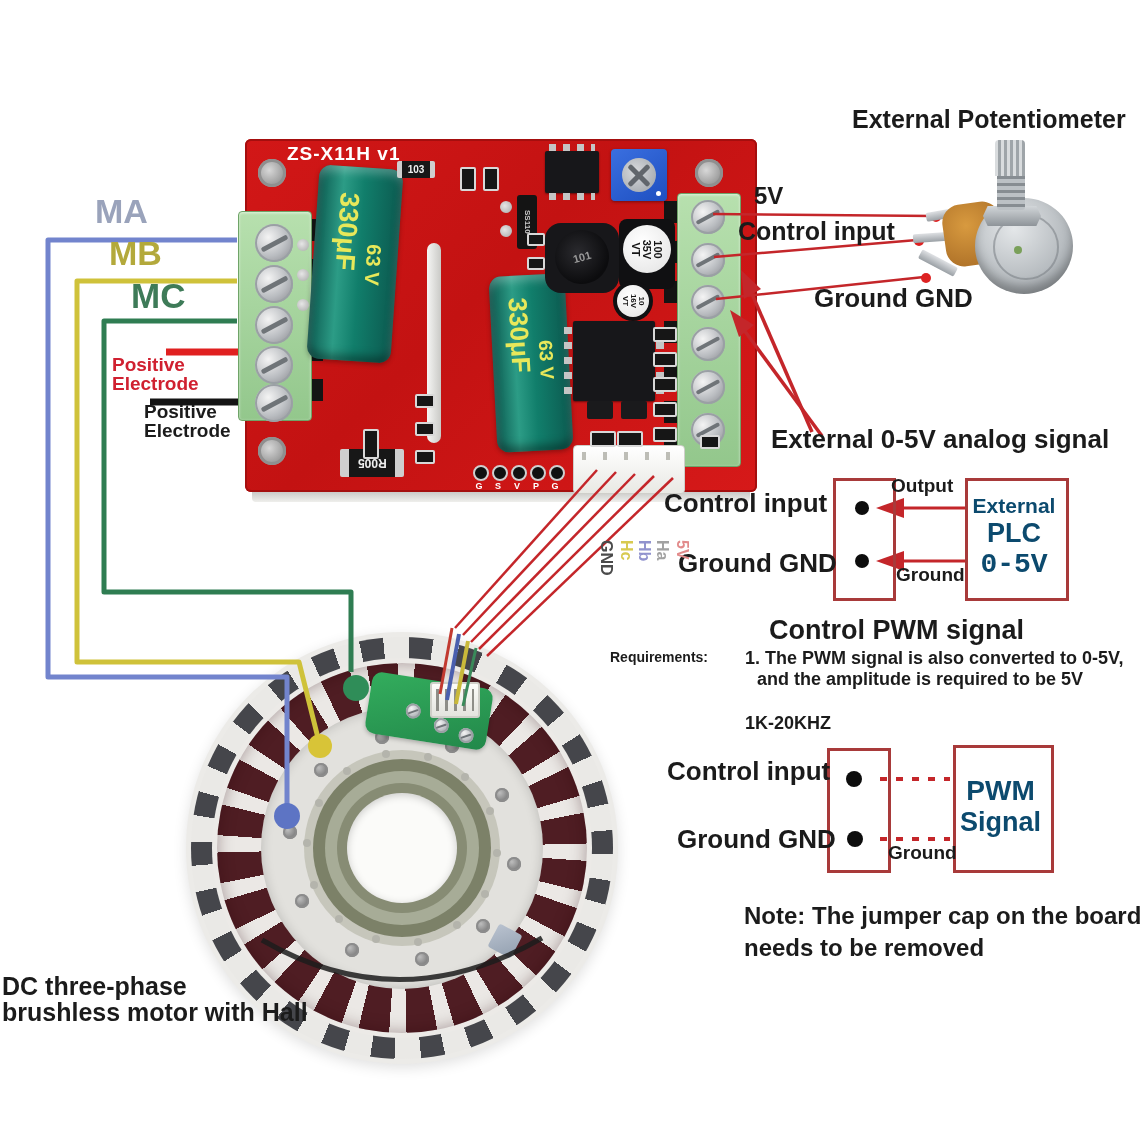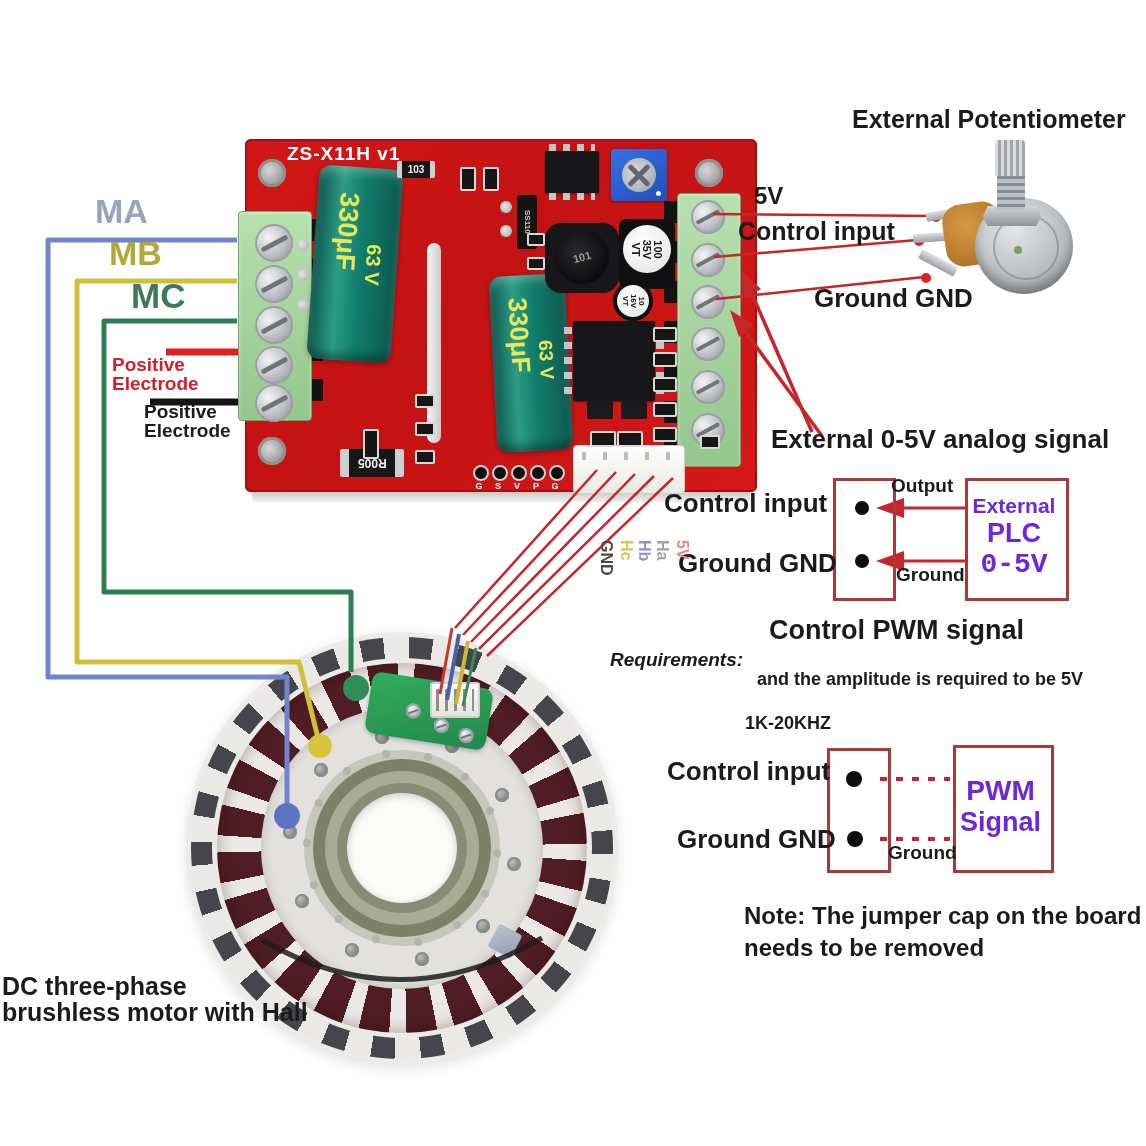--- a/index.html
+++ b/index.html
@@ -66,21 +66,21 @@
   .inductor{position:absolute;left:300px;top:84px;width:74px;height:70px;background:#17171a;border-radius:16px;}
   .inductor .icoil{position:absolute;left:10px;top:7px;width:54px;height:54px;border-radius:50%;background:radial-gradient(circle at 45% 40%,#2a2a2e,#0c0c0e 70%);display:flex;align-items:center;justify-content:center;color:#9a9a9a;font-size:11px;font-weight:700;transform:rotate(-15deg);}
   .whitebar{position:absolute;left:182px;top:104px;width:14px;height:200px;background:linear-gradient(90deg,#f6f6f4,#c9c9c6);border-radius:7px;}
   .chipres{position:absolute;display:flex;align-items:center;justify-content:center;color:#efefef;font-weight:700;background:linear-gradient(90deg,#cfcfcf 0 14%,#171717 14% 86%,#cfcfcf 86%);border-radius:2px;}
   .diode{position:absolute;left:272px;top:56px;width:20px;height:54px;background:#141414;border-radius:3px;display:flex;align-items:center;justify-content:center;}
   .diode span{writing-mode:vertical-rl;text-orientation:mixed;font-size:8px;color:#cfcfcf;font-weight:700;}
   .sot{position:absolute;width:26px;height:18px;background:#1a1a1c;border-radius:2px;}
 
   
   .rbox{position:absolute;border:3px solid #a83a3a;background:transparent;}
-  .boxtxt{position:absolute;display:flex;flex-direction:column;align-items:center;justify-content:center;font-weight:600;color:#6d28d9;}
+  .boxtxt{position:absolute;display:flex;flex-direction:column;align-items:center;justify-content:center;font-weight:600;color:#0c4a6e;}
   .dot{position:absolute;border-radius:50%;background:#0d0d0d;}
 
   
   .pot-leg{position:absolute;background:linear-gradient(#dfe1e4,#9aa0a5);border-radius:2px;}
   .pot-wafer{position:absolute;left:944px;top:203px;width:58px;height:62px;border-radius:18px;background:radial-gradient(circle at 40% 35%,#d89a3f,#b2752a 75%);transform:rotate(-8deg);}
   .pot-body{position:absolute;left:975px;top:198px;width:98px;height:96px;border-radius:50%;background:radial-gradient(circle at 40% 32%,#e4e7e9,#b7bcc0 58%,#898f94);box-shadow:inset 0 -8px 10px rgba(0,0,0,.25);}
   .pot-body::after{content:"";position:absolute;left:18px;top:16px;width:62px;height:62px;border-radius:50%;border:2px solid rgba(120,126,131,.55);}
   .pot-nut{position:absolute;left:983px;top:206px;width:58px;height:20px;background:linear-gradient(#d2d6d9,#8e9499);clip-path:polygon(8% 0,92% 0,100% 50%,92% 100%,8% 100%,0 50%);}
   .pot-bush{position:absolute;left:997px;top:172px;width:28px;height:38px;background:repeating-linear-gradient(180deg,#bcc1c5 0 4px,#878d92 4px 7px);border-radius:3px;}
   .pot-shaft{position:absolute;left:995px;top:140px;width:30px;height:36px;background:repeating-linear-gradient(90deg,#d9dcde 0 3px,#9fa5a9 3px 6px);border-radius:4px 4px 0 0;}
@@ -345,21 +345,22 @@
   <div class="t" style="left:738px;top:218px;font-size:25px;">Control input</div>
   <div class="t" style="left:814px;top:285px;font-size:26px;">Ground GND</div>
 
   <div class="t" style="left:771px;top:426px;font-size:26px;">External 0-5V analog signal</div>
   <div class="t" style="left:664px;top:490px;font-size:26px;">Control input</div>
   <div class="t" style="left:678px;top:550px;font-size:26px;">Ground GND</div>
   <div class="t med" style="left:891px;top:476px;font-size:19px;">Output</div>
   <div class="t med" style="left:896px;top:565px;font-size:19px;">Ground</div>
 
   <div class="t" style="left:769px;top:616px;font-size:27px;">Control PWM signal</div>
-  <div class="t med" style="left:610px;top:650px;font-size:19px;font-style:italic;">Requirements:</div>
+  <div class="t med" style="left:610px;top:650px;font-size:14px;">Requirements:</div>
+  <div class="t med" style="left:745px;top:649px;font-size:18px;">1. The PWM signal is also converted to 0-5V,</div>
   <div class="t med" style="left:757px;top:670px;font-size:18px;">and the amplitude is required to be 5V</div>
   <div class="t med" style="left:745px;top:714px;font-size:18px;">1K-20KHZ</div>
   <div class="t" style="left:667px;top:758px;font-size:26px;">Control input</div>
   <div class="t" style="left:677px;top:826px;font-size:26px;">Ground GND</div>
   <div class="t med" style="left:888px;top:843px;font-size:19px;">Ground</div>
 
   <div class="t" style="left:744px;top:935px;font-size:24px;">needs to be removed</div>
   <div class="t" style="left:744px;top:903px;font-size:24px;">Note: The jumper cap on the board</div>
 
   <div class="t med" style="left:95px;top:194px;font-size:34px;color:#9aa3bb;">MA</div>

